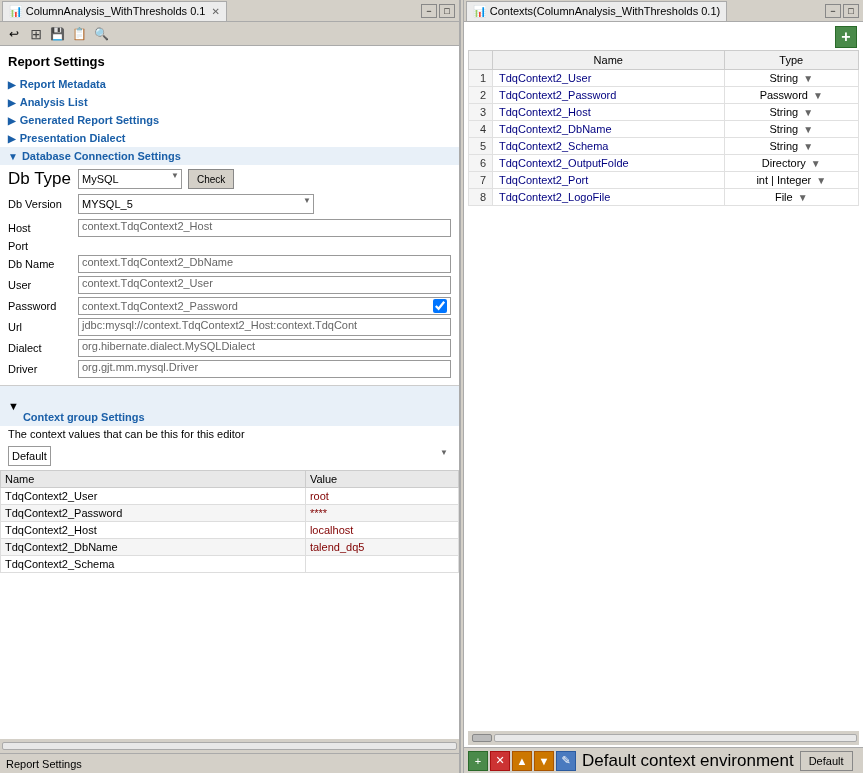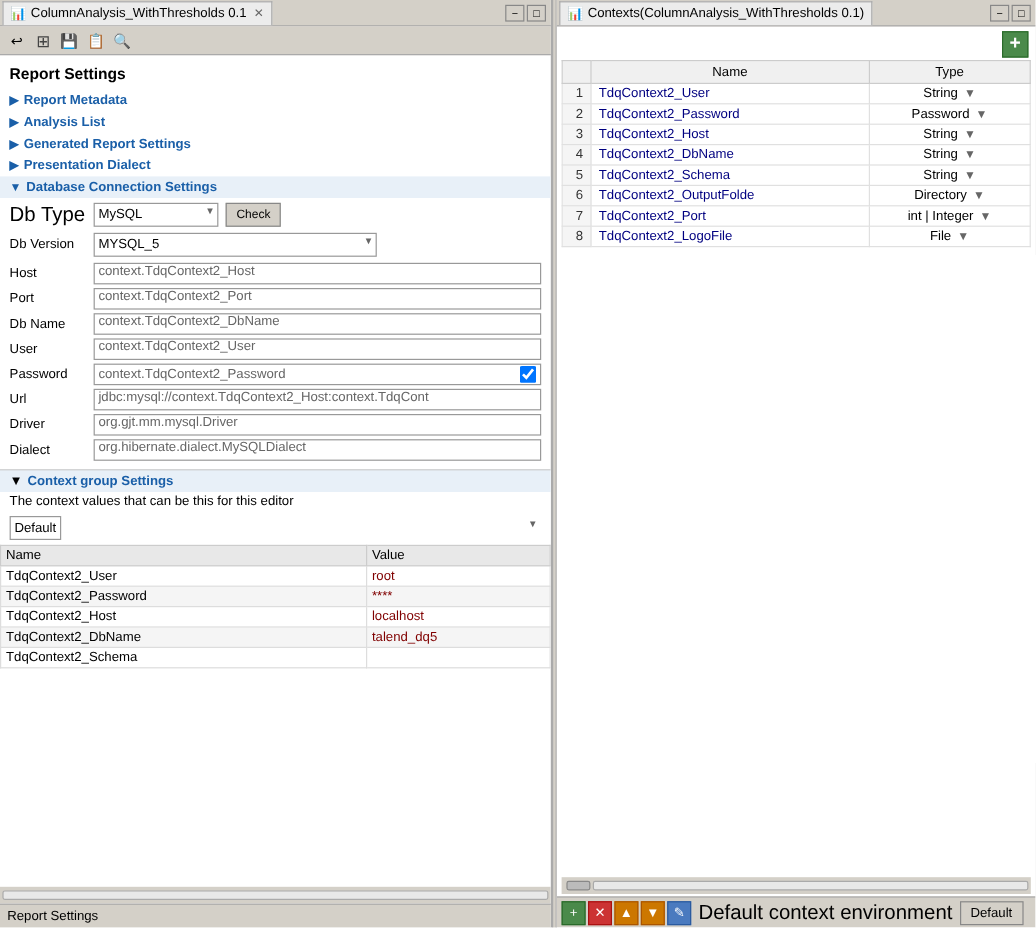--- a/index.html
+++ b/index.html
@@ -179,21 +179,20 @@
                 </select>
               </div>
             </div>
 
             <div class="field-row">
               <span class="field-label">Host</span>
               <div class="field-input">context.TdqContext2_Host</div>
             </div>
             <div class="field-row">
               <span class="field-label">Port</span>
-              <div class="field-input">context.TdqContext2_Port</div>
             </div>
             <div class="field-row">
               <span class="field-label">Db Name</span>
               <div class="field-input">context.TdqContext2_DbName</div>
             </div>
             <div class="field-row">
               <span class="field-label">User</span>
               <div class="field-input">context.TdqContext2_User</div>
             </div>
             <div class="field-row">
@@ -201,34 +200,34 @@
               <div class="field-input checkbox-field" style="display:flex; align-items:center;">
                 <span style="flex:1;">context.TdqContext2_Password</span>
                 <input type="checkbox" class="field-checkbox" checked="" style="">
               </div>
             </div>
             <div class="field-row">
               <span class="field-label">Url</span>
               <div class="field-input url">jdbc:mysql://context.TdqContext2_Host:context.TdqCont</div>
             </div>
             <div class="field-row">
+              <span class="field-label">Dialect</span>
+              <div class="field-input">org.hibernate.dialect.MySQLDialect</div>
+            </div>
+            <div class="field-row">
               <span class="field-label">Driver</span>
               <div class="field-input">org.gjt.mm.mysql.Driver</div>
-            </div>
-            <div class="field-row">
-              <span class="field-label">Dialect</span>
-              <div class="field-input">org.hibernate.dialect.MySQLDialect</div>
             </div>
           </div>
         </div>
 
         <div class="section context-section">
           <div class="context-header">
             <span class="arrow">▼</span>
-            <span style="color:#1a5fa8; font-weight:bold; margin-left:4px;">Context group Settings</span>
+            <span style="color:#1a5fa8; font-weight:bold; margin-left:4px;margin-top:22px;">Context group Settings</span>
           </div>
           <div class="context-desc">The context values that can be this for this editor</div>
           <div class="context-dropdown-row">
             <div class="select-wrapper" style="flex:1;">
               <select class="context-select">
                 <option>Default</option>
               </select>
             </div>
           </div>
           <div style="padding: 0 0 0 0;">

